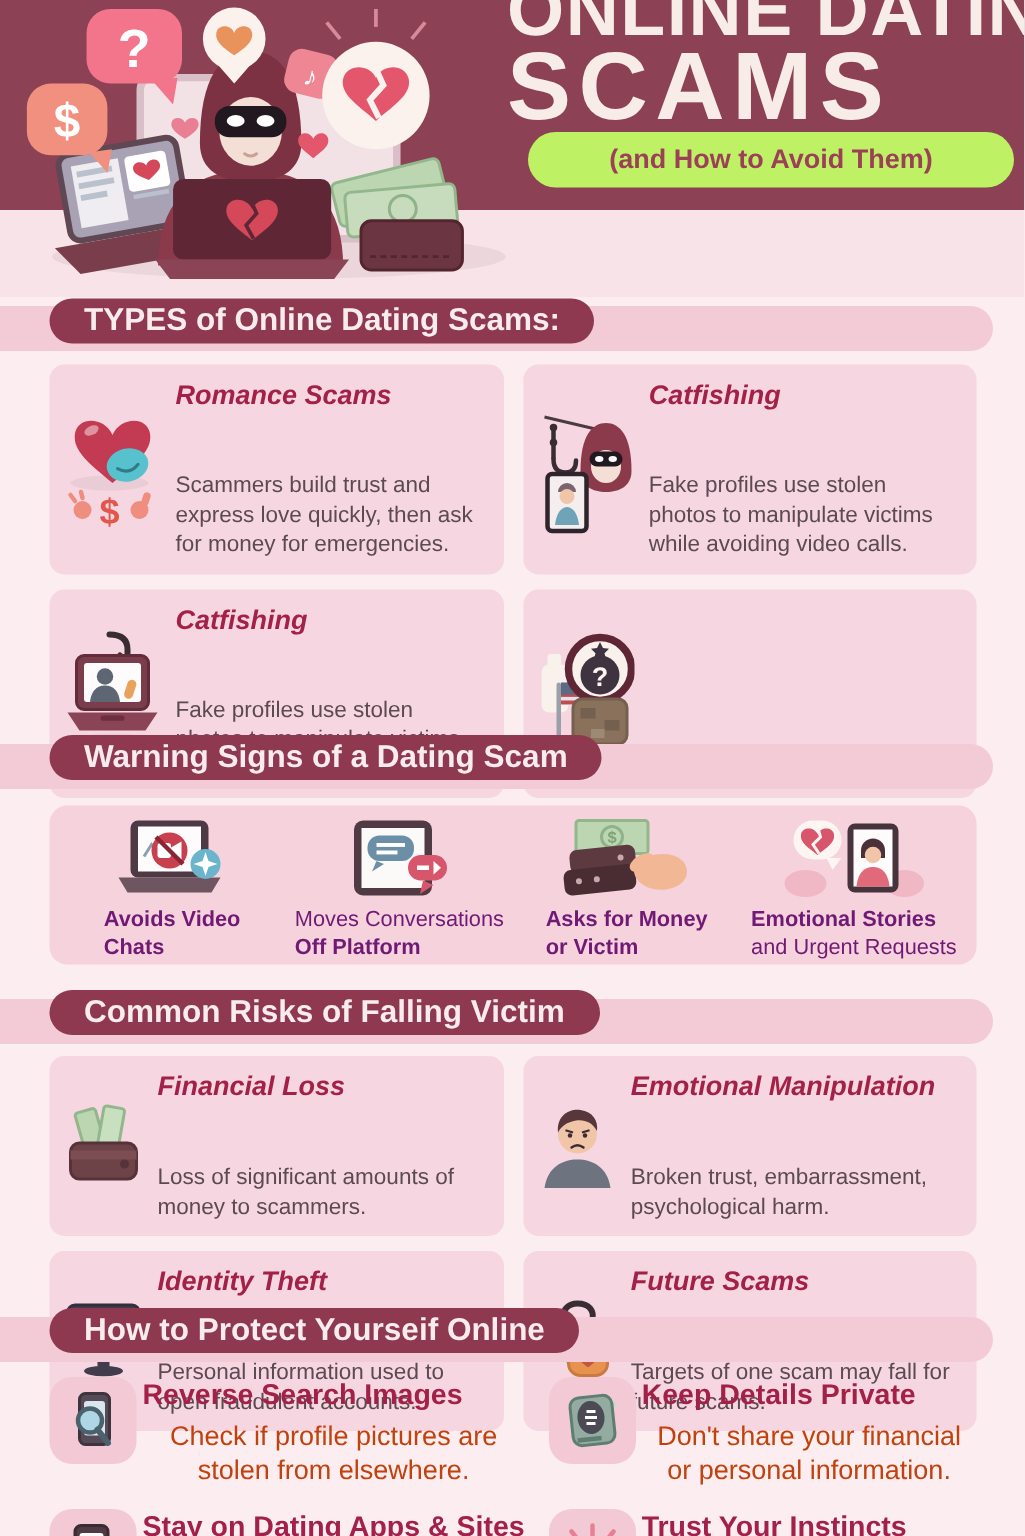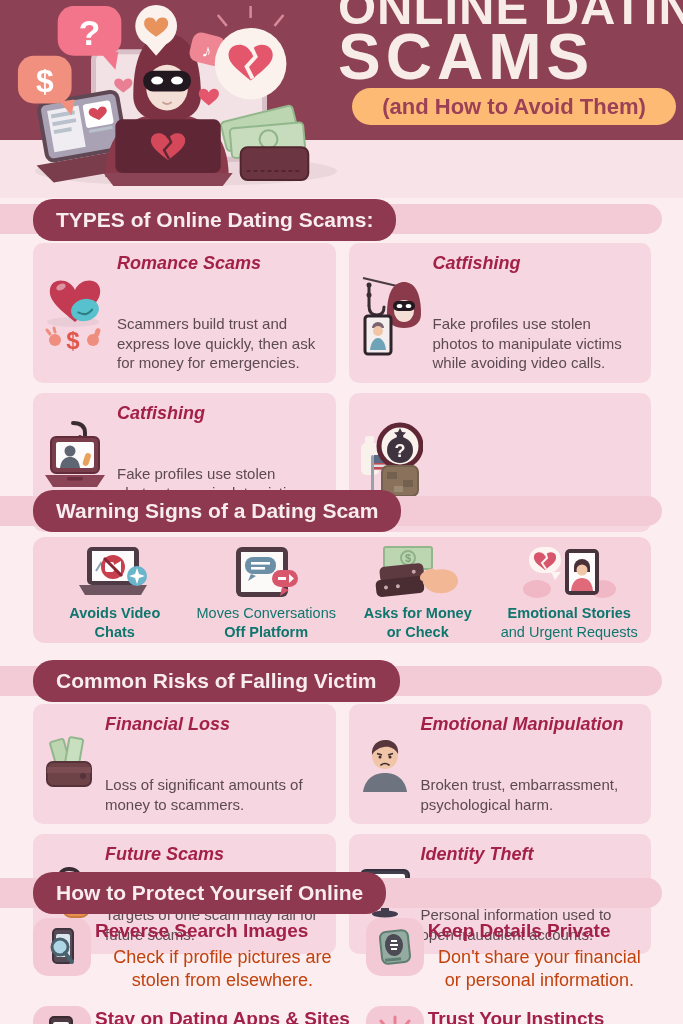--- a/index.html
+++ b/index.html
@@ -5,44 +5,44 @@
   html,body{margin:0;padding:0;background:#fbedf0;}
   .page{position:relative;width:683px;height:1024px;overflow:hidden;background:#fbedf0;
         font-family:"Liberation Sans",sans-serif;}
   
   .hero{position:absolute;top:0;left:0;width:683px;height:140px;background:#8c4254;}
   .hero-floor{position:absolute;top:140px;left:0;width:683px;height:58px;background:#f7e3e8;}
   .hero-title1{position:absolute;top:-17px;left:338px;width:345px;text-align:center;
     font-size:49px;font-weight:bold;color:#f8ece9;letter-spacing:1px;line-height:1;white-space:nowrap;}
   .hero-title2{position:absolute;top:25px;left:338px;width:345px;
     font-size:64px;font-weight:bold;color:#f8ece9;letter-spacing:5px;line-height:1;}
-  .hero-pill{position:absolute;top:88px;left:352px;width:324px;height:37px;background:#fdba74;
-    border-radius:20px;color:#9c4058;font-weight:bold;font-size:22px;display:flex;
+  .hero-pill{position:absolute;top:88px;left:352px;width:324px;height:37px;background:#bef264;
+    border-radius:20px;color:#9c4058;font-weight:bold;font-size:18px;display:flex;
     align-items:center;justify-content:center;}
   .hero-art{position:absolute;top:0;left:2px;}
   
   .band{position:absolute;left:0;width:662px;height:30px;background:#f3cbd7;border-radius:0 16px 16px 0;}
-  .s-pill{position:absolute;left:33px;height:42px;background:#8e3950;border-radius:20px;
+  .s-pill{position:absolute;left:33px;height:30px;background:#8e3950;border-radius:20px;
     color:#f9ecef;font-weight:bold;font-size:21px;display:flex;align-items:center;
     padding:0 23px;white-space:nowrap;}
   
   .grid{position:absolute;left:33px;width:618px;display:grid;grid-template-columns:1fr 1fr;gap:10px 13px;}
   .card{background:#f6d6e0;border-radius:10px;padding:10px 12px 10px 10px;display:flex;gap:10px;align-items:center;}
   .card .icn{flex:none;display:flex;align-items:center;justify-content:center;}
   .card-txt{flex:1;min-width:0;}
   .card-title{font-size:18px;font-weight:bold;color:#a32148;margin:0 0 4px;white-space:nowrap;font-style:italic;}
   .card-body{font-size:15px;color:#5c4a52;line-height:1.3;margin-top:40px;}
   .t-card{min-height:104px;}
   .r-card{min-height:60px;}
   
   .w-panel{position:absolute;left:33px;width:618px;height:106px;background:#f5d2dc;border-radius:12px;
     display:flex;align-items:stretch;padding:8px 6px;box-sizing:border-box;}
   .w-item{flex:1;display:flex;flex-direction:column;align-items:center;justify-content:flex-start;gap:5px;}
   .w-icn{height:56px;display:flex;align-items:center;}
-  .w-label{text-align:center;font-size:14.5px;line-height:1.28;color:#0f766e;}
+  .w-label{font-size:14.5px;line-height:1.28;color:#701a75;}
   .b{font-weight:bold;}
   
   .p-grid{position:absolute;left:33px;width:618px;display:grid;grid-template-columns:1fr 1fr;
     gap:12px 16px;grid-auto-rows:76px;}
   .p-item{display:flex;gap:4px;align-items:flex-start;}
   .p-tile{flex:none;width:58px;height:58px;background:#f4c9d6;border-radius:15px;display:flex;
     align-items:center;justify-content:center;}
   .p-title{font-size:19px;font-weight:bold;color:#a32148;margin:2px 0 4px;white-space:nowrap;}
   .p-body{font-size:18px;color:#c2410c;line-height:1.3;text-align:center;}
 </style>
@@ -298,21 +298,21 @@
             <rect x="6" y="33" width="48" height="17" rx="5" fill="#4a2d33"></rect>
             <circle cx="16" cy="41" r="2" fill="#c7a8ac"></circle>
               <circle cx="28" cy="41" r="2" fill="#c7a8ac"></circle>
           </g>
           <path d="M56 28 C74 20 88 26 88 36 C88 47 70 52 59 45 C52 41 50 31 56 28 Z" fill="#f2b795"></path>
           <ellipse cx="58" cy="30" rx="9" ry="5" fill="#f2b795" transform="rotate(-30 58 30)"></ellipse>
         </svg>
       </span>
       <div class="w-label">
         <span class="b">Asks for Money</span><br>
-        <span class="b">or Check</span>
+        <span class="b">or Victim</span>
       </div>
     </div>
 
     <div class="w-item">
       <span class="w-icn">
         <svg width="96" height="54" viewBox="0 0 96 54">
           <ellipse cx="16" cy="44" rx="14" ry="9" fill="#f0b7c4"></ellipse>
           <ellipse cx="82" cy="44" rx="13" ry="9" fill="#f0b7c4"></ellipse>
           <rect x="8" y="2" width="32" height="26" rx="13" fill="#fcf5f2"></rect>
           <path d="M30 27 l4 8 l6 -8 Z" fill="#fcf5f2"></path>
@@ -368,53 +368,53 @@
       </span>
       <div class="card-txt">
         <div class="card-title">Emotional Manipulation</div>
         <div class="card-body">Broken trust, embarrassment, psychological harm.</div>
       </div>
     </div>
 
     <div class="card r-card">
       <span class="icn">
         <svg width="52" height="56" viewBox="0 0 52 56">
-          <path d="M26 3 C34 3 37 8 36 13 M26 3 C19 3 16 8 16 13 L16 30 C16 40 23 45 30 43" stroke="#3a2c33" stroke-width="4" fill="none" stroke-linecap="round"></path>
-          <ellipse cx="45" cy="33" rx="5" ry="7" fill="#7fb6c9"></ellipse>
-          <rect x="20" y="29" width="26" height="22" rx="8" fill="#e8924f" stroke="#c97a3e" stroke-width="2"></rect>
-          <path d="M20 37 q13 -8 26 0" stroke="#c97a3e" stroke-width="2" fill="none"></path>
-          <path d="M33 40 c-1,-2 -4,-2 -4.5,0 c-0.5,2 1.5,3.5 4.5,5.5 c3,-2 5,-3.5 4.5,-5.5 c-0.5,-2 -3.5,-2 -4.5,0 Z" fill="#c2563f"></path>
-        </svg>
-      </span>
-      <div class="card-txt">
-        <div class="card-title">Future Scams</div>
-        <div class="card-body">Targets of one scam may fall for future scams.</div>
-      </div>
-    </div>
-
-    <div class="card r-card">
-      <span class="icn">
-        <svg width="52" height="56" viewBox="0 0 52 56">
           <rect x="2" y="4" width="48" height="34" rx="5" fill="#423d4d" stroke="#332f3c" stroke-width="2"></rect>
           <rect x="6" y="8" width="40" height="26" rx="2" fill="#fdfbfb"></rect>
           <rect x="9" y="11" width="14" height="20" rx="2" fill="#e8edf2"></rect>
           <circle cx="16" cy="17" r="4" fill="#3b3745"></circle>
           <path d="M10 29 c1,-5 4,-6 6,-6 c2,0 5,1 6,6 Z" fill="#3b3745"></path>
           <rect x="26" y="13" width="16" height="3" fill="#9aa2ad"></rect>
           <rect x="26" y="19" width="16" height="3" fill="#9aa2ad"></rect>
           <rect x="26" y="25" width="12" height="3" fill="#9aa2ad"></rect>
           <rect x="22" y="38" width="8" height="7" fill="#423d4d"></rect>
           <ellipse cx="26" cy="48" rx="13" ry="3.5" fill="#423d4d"></ellipse>
         </svg>
       </span>
       <div class="card-txt">
         <div class="card-title">Identity Theft</div>
         <div class="card-body">Personal information used to open fraudulent accounts.</div>
       </div>
     </div>
+
+    <div class="card r-card">
+      <span class="icn">
+        <svg width="52" height="56" viewBox="0 0 52 56">
+          <path d="M26 3 C34 3 37 8 36 13 M26 3 C19 3 16 8 16 13 L16 30 C16 40 23 45 30 43" stroke="#3a2c33" stroke-width="4" fill="none" stroke-linecap="round"></path>
+          <ellipse cx="45" cy="33" rx="5" ry="7" fill="#7fb6c9"></ellipse>
+          <rect x="20" y="29" width="26" height="22" rx="8" fill="#e8924f" stroke="#c97a3e" stroke-width="2"></rect>
+          <path d="M20 37 q13 -8 26 0" stroke="#c97a3e" stroke-width="2" fill="none"></path>
+          <path d="M33 40 c-1,-2 -4,-2 -4.5,0 c-0.5,2 1.5,3.5 4.5,5.5 c3,-2 5,-3.5 4.5,-5.5 c-0.5,-2 -3.5,-2 -4.5,0 Z" fill="#c2563f"></path>
+        </svg>
+      </span>
+      <div class="card-txt">
+        <div class="card-title">Future Scams</div>
+        <div class="card-body">Targets of one scam may fall for future scams.</div>
+      </div>
+    </div>
   </div>
 
   <div class="band" style="top:878px;"></div>
   <div class="s-pill" style="top:872px;">How to Protect Yourseif Online</div>
 
   <div class="p-grid" style="top:918px;">
 
     <div class="p-item">
       <span class="p-tile">
         <svg width="40" height="40" viewBox="0 0 40 40">

